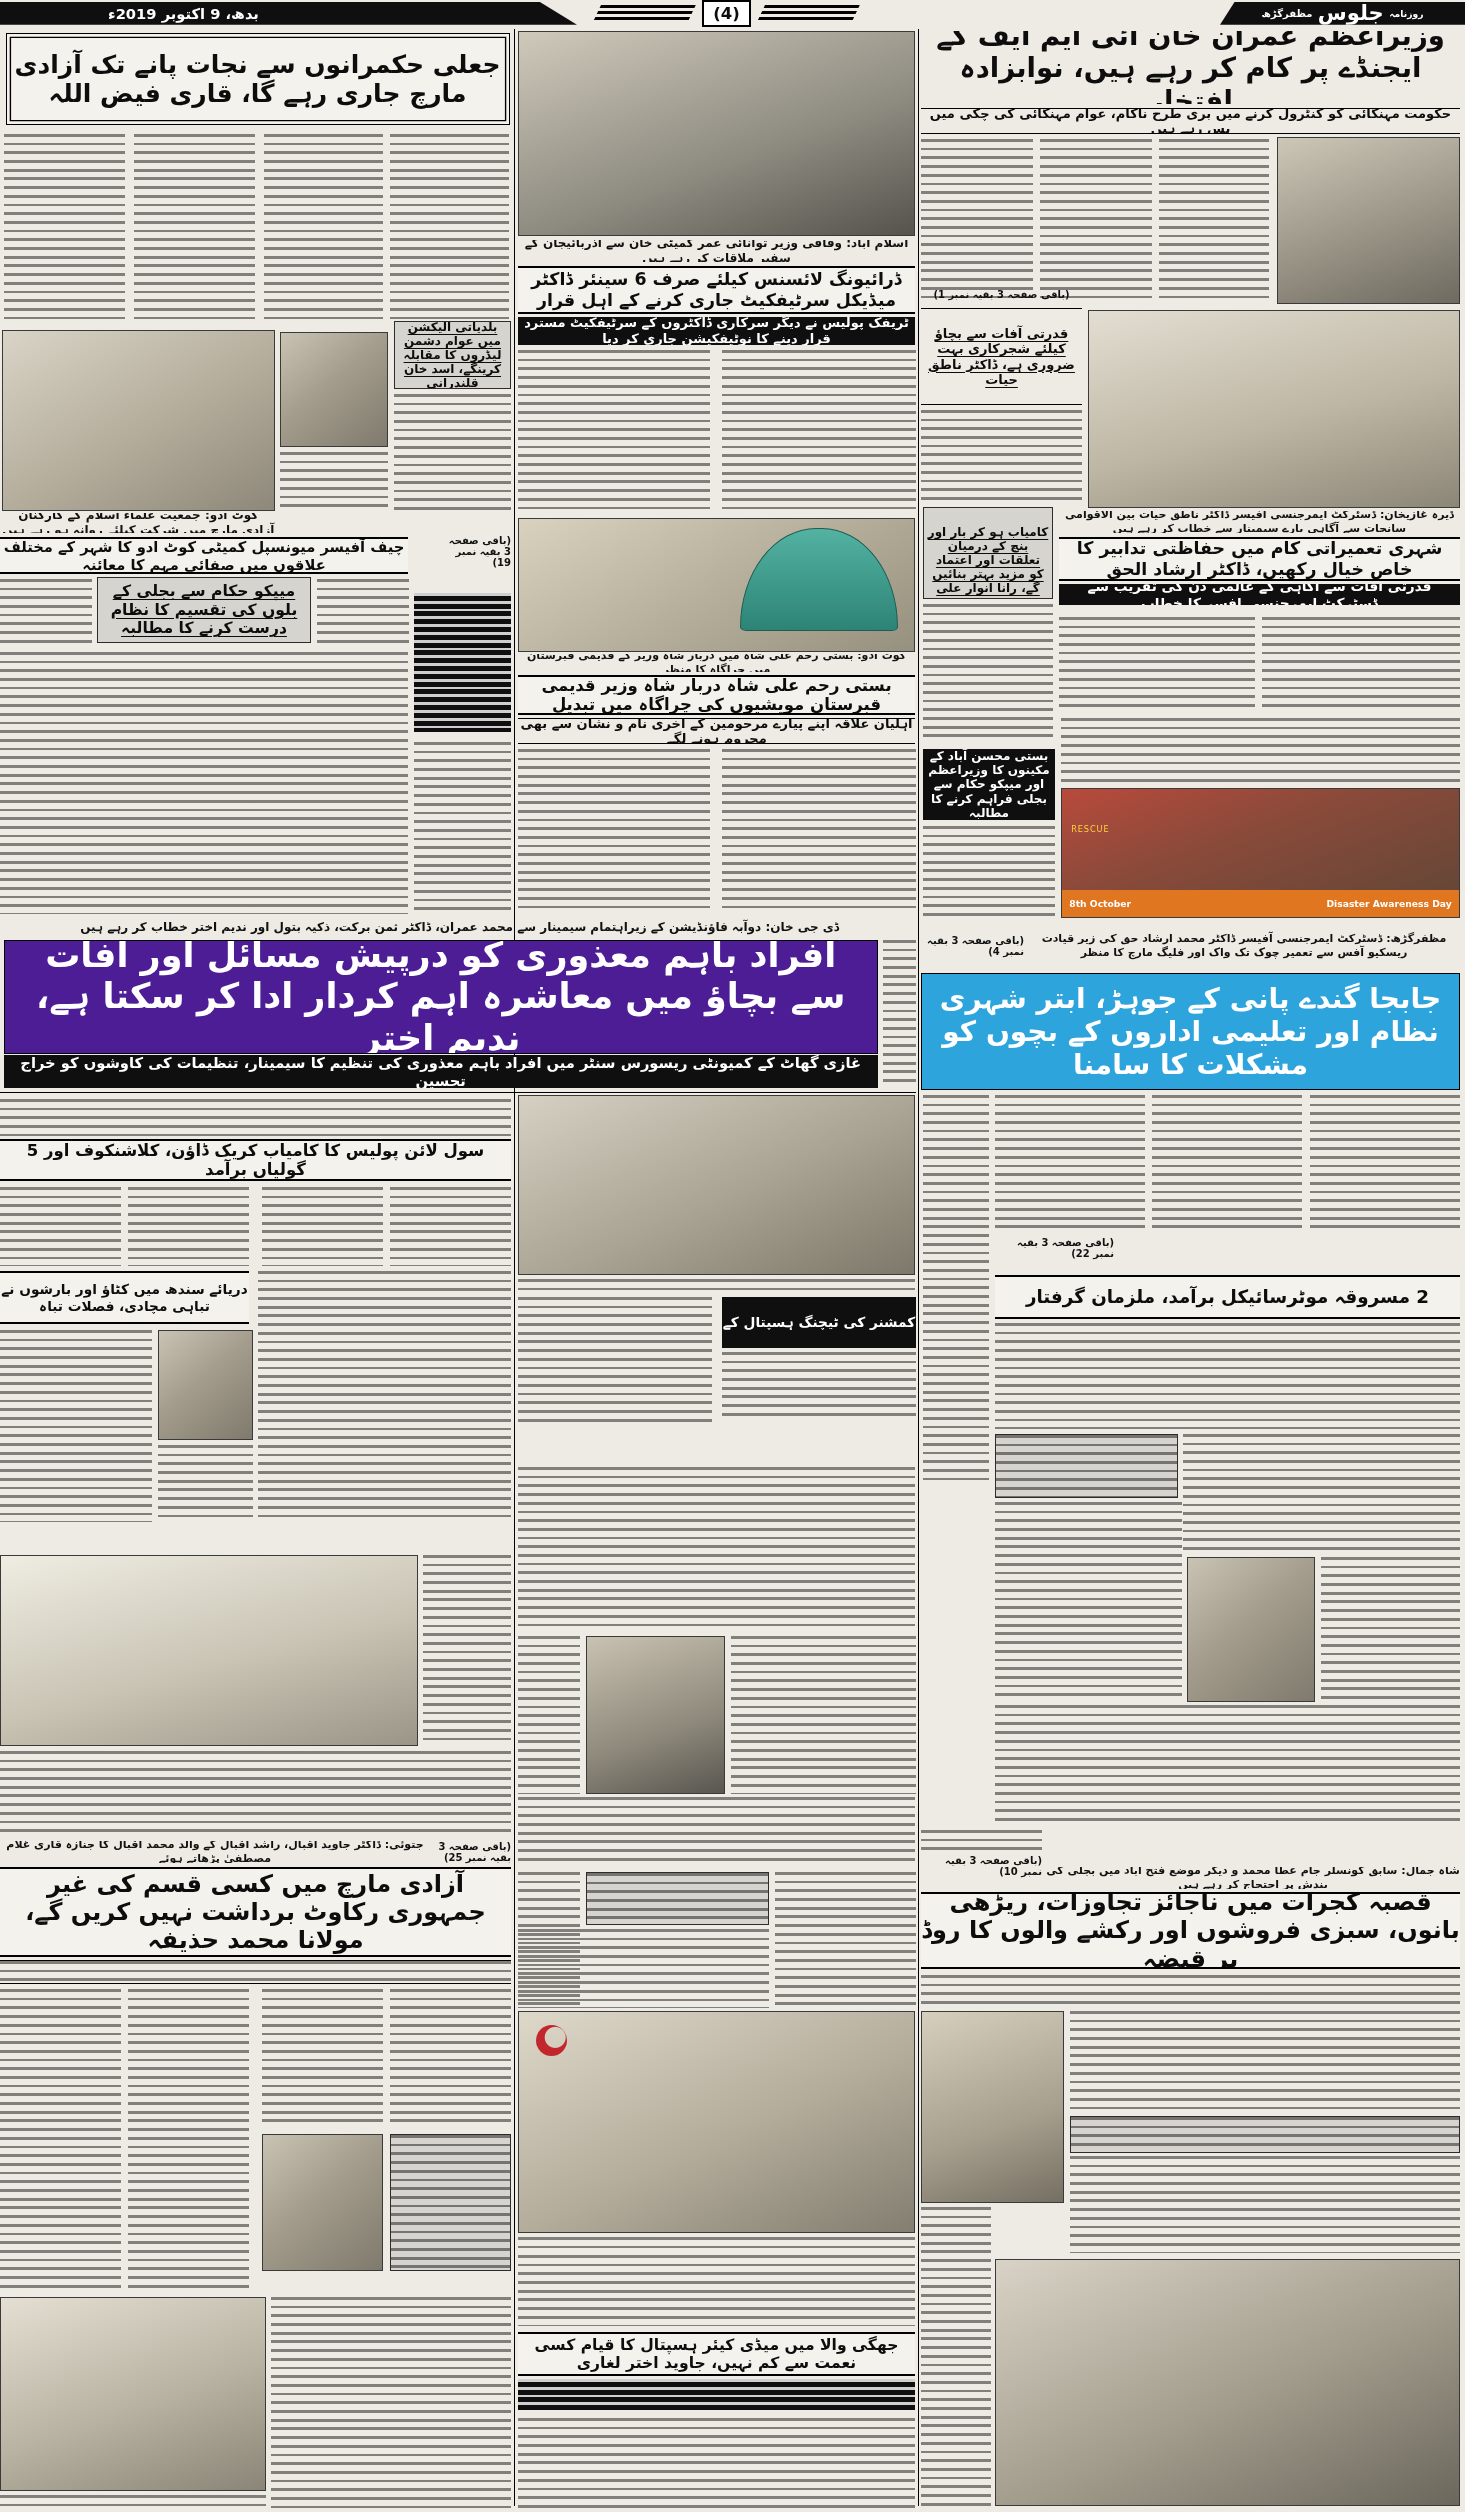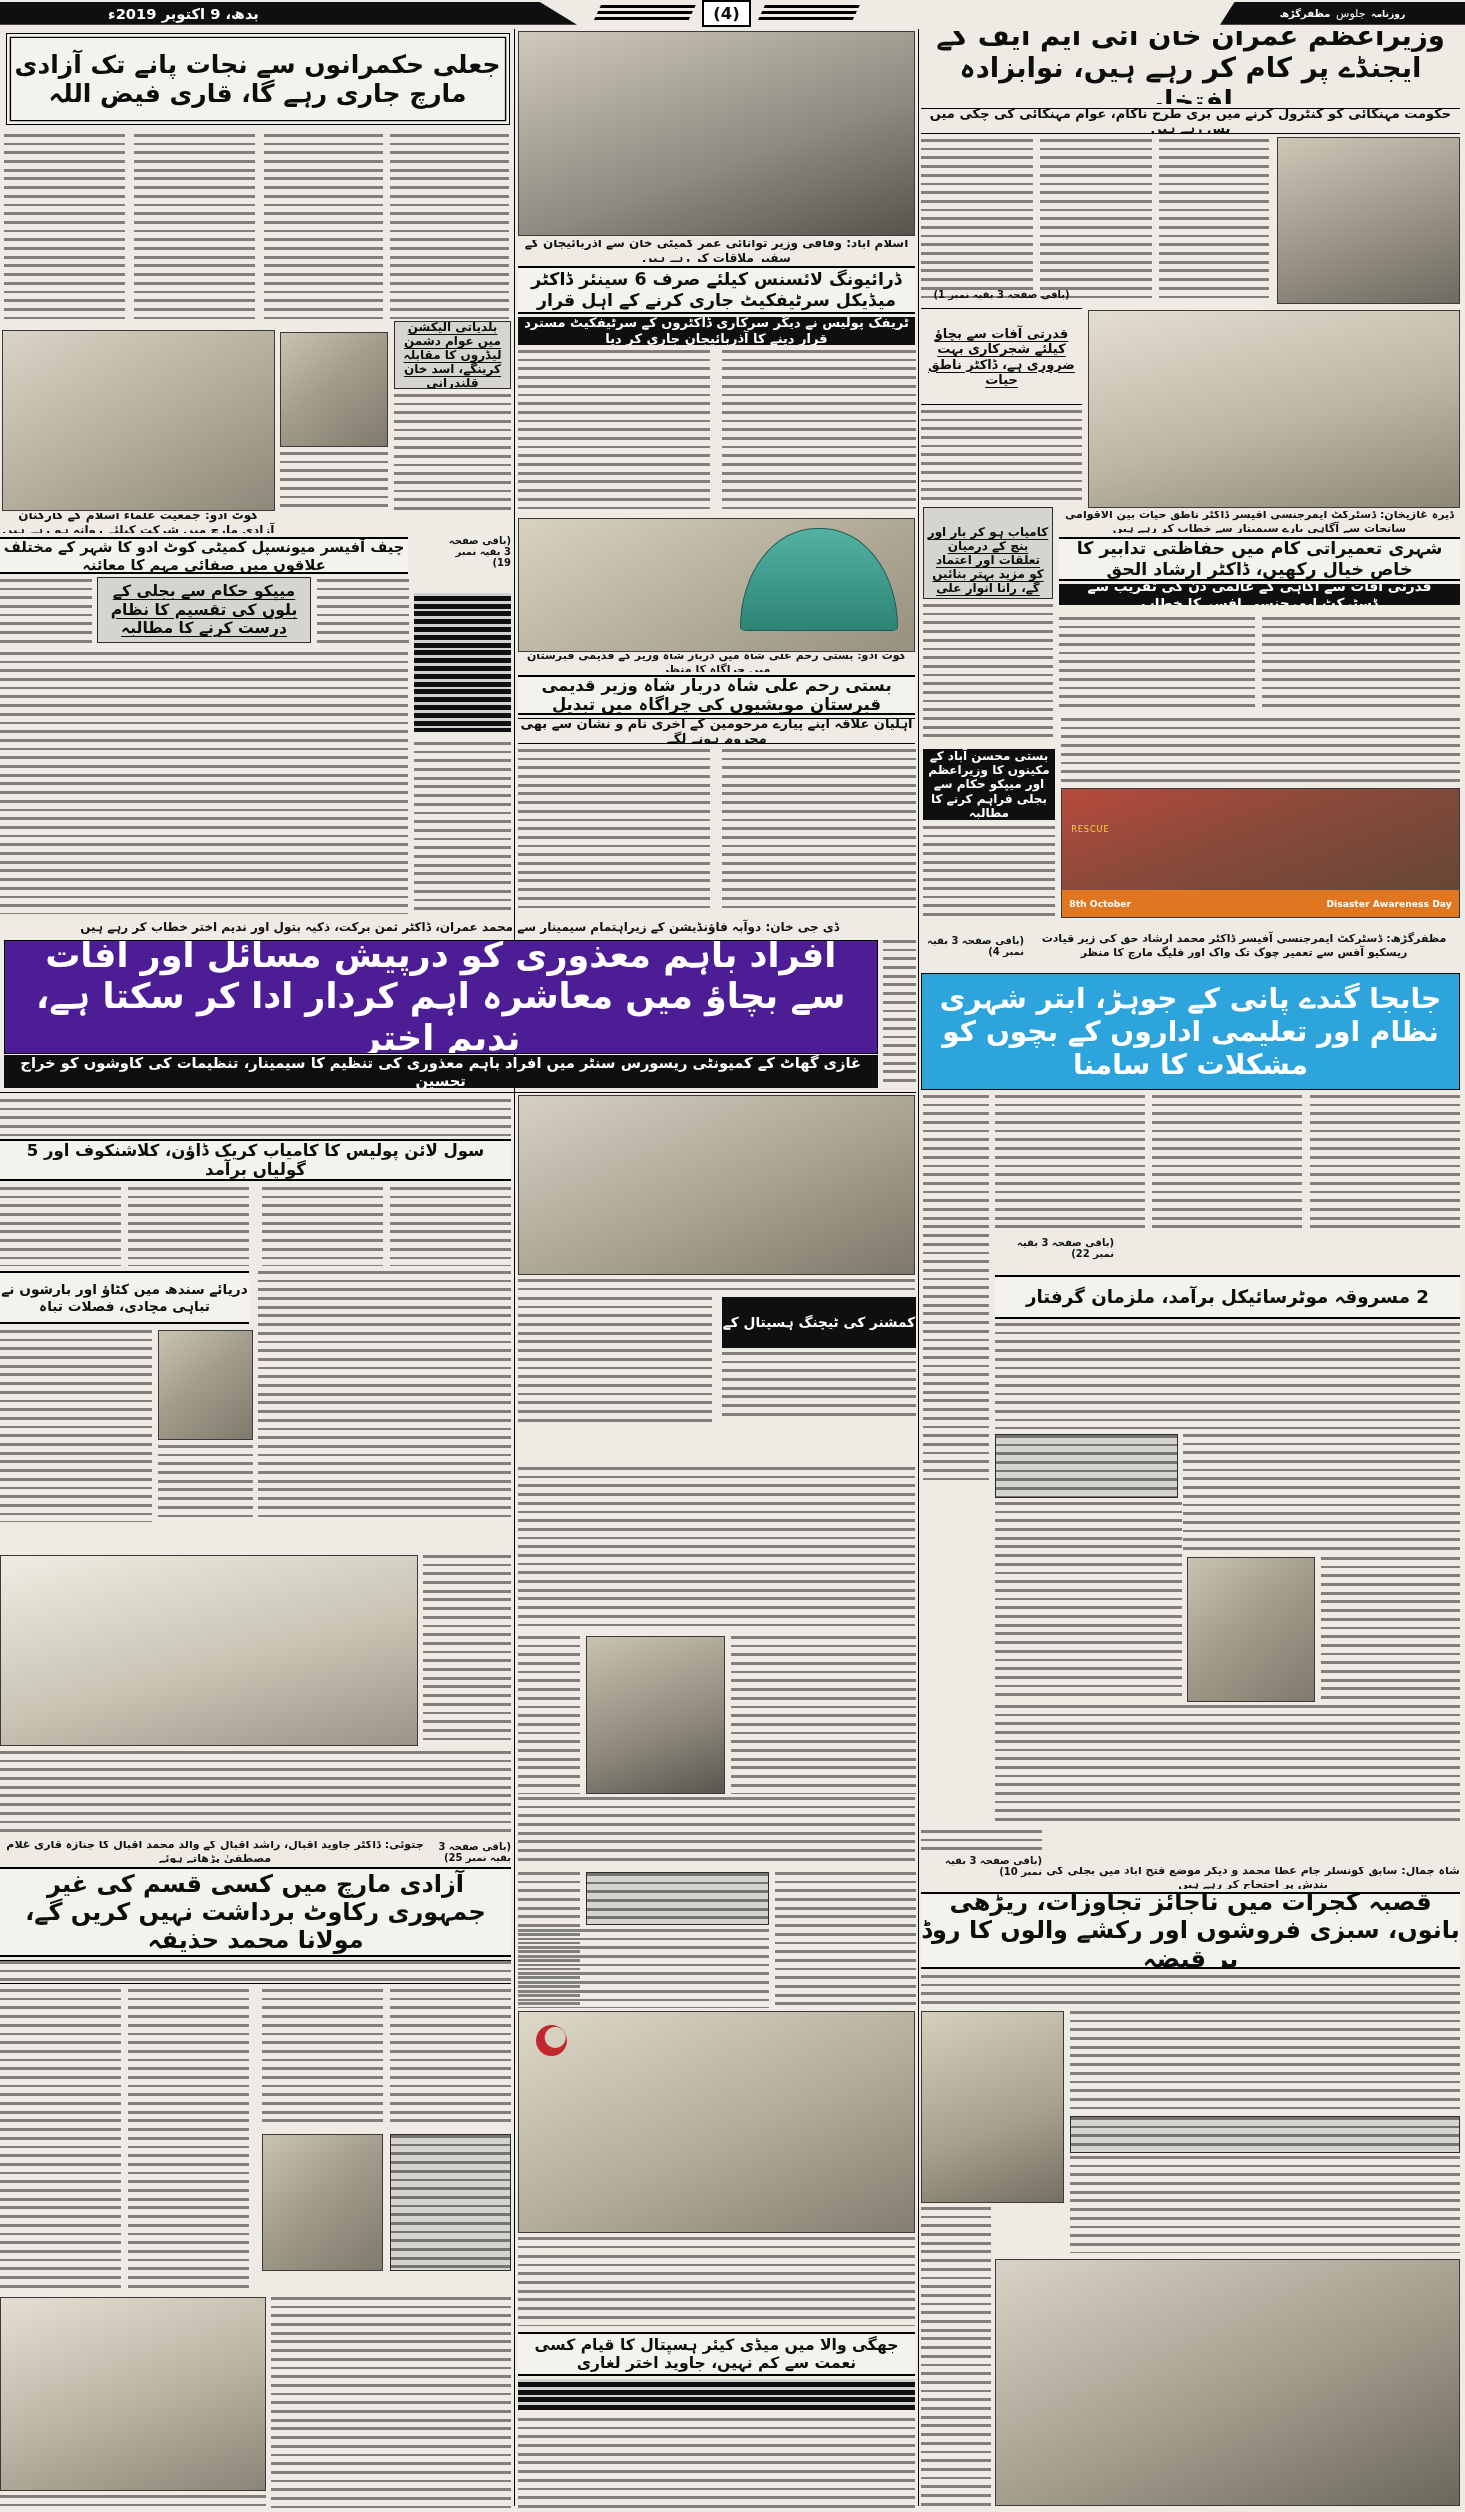--- a/index.html
+++ b/index.html
@@ -32,21 +32,21 @@
 
 <div id="paper">
 
   <div class="abs black" style="left:0;top:1.8px;width:577px;height:23px;clip-path:polygon(0 0,93.5% 0,100% 100%,0 100%);"></div>
   <div class="abs hl" style="left:37px;top:2.7px;width:293px;height:21px;font-size:14.7px;color:#fff;z-index:2;">بدھ، 9 اکتوبر 2019ء</div>
   <div class="abs stripes" style="left:593px;top:4.6px;width:103px;height:17.4px;"></div>
   <div class="abs hl" style="left:702px;top:0;width:49px;height:26.6px;background:#fff;border:2.3px solid #000;font-size:16.5px;">(4)</div>
   <div class="abs stripes" style="left:757px;top:4.6px;width:103px;height:17.4px;"></div>
   <div class="abs black" style="left:1220px;top:1.8px;width:245px;height:23px;clip-path:polygon(6% 0,100% 0,100% 100%,0 100%);display:flex;align-items:center;justify-content:center;gap:5.5px;direction:rtl;">
     <span style="font-size:9.2px;font-weight:bold;">روزنامہ</span>
-    <span style="font-size:11px;font-weight:normal;">جلوس</span>
+    <span style="font-size:21px;font-weight:bold;">جلوس</span>
     <span style="font-size:10px;font-weight:bold;">مظفرگڑھ</span>
   </div>
 
   <div class="abs vr" style="left:514px;top:29px;height:2477px;"></div>
   <div class="abs vr" style="left:918px;top:29px;height:2477px;"></div>
   <div class="abs hr" style="left:0;top:1092px;width:916px;"></div>
 
   <div class="abs hl frame" style="left:5.5px;top:33px;width:504px;height:92px;font-size:25px;">جعلی حکمرانوں سے نجات پانے تک آزادی مارچ جاری رہے گا، قاری فیض اللہ</div>
   <div class="abs skel" style="left:3.7px;top:134px;width:121px;height:189px;"></div>
   <div class="abs skel" style="left:134px;top:134px;width:121px;height:189px;"></div>
@@ -70,21 +70,21 @@
   <div class="abs skel" style="left:317px;top:579px;width:92px;height:64px;"></div>
   <div class="abs skel" style="left:0;top:652px;width:408px;height:262px;"></div>
 
   <div class="abs cont" style="left:441px;top:540px;width:70px;height:22px;">(باقی صفحہ 3 بقیہ نمبر 19)</div>
   <div class="abs black skelw" style="left:414px;top:593px;width:97px;height:139px;"></div>
   <div class="abs skel" style="left:414px;top:742px;width:97px;height:172px;"></div>
 
   <div class="abs ph" style="left:518px;top:31px;width:397px;height:205px;background:linear-gradient(160deg,#cfc9ba,#8d8a80 60%,#55534c);"></div>
   <div class="abs cap" style="left:518px;top:240px;width:397px;height:22px;">اسلام آباد: وفاقی وزیر توانائی عمر کمیٹی خان سے آذربائیجان کے سفیر ملاقات کر رہے ہیں</div>
   <div class="abs hl rule" style="left:518px;top:266px;width:397px;height:48px;font-size:17.4px;">ڈرائیونگ لائسنس کیلئے صرف 6 سینئر ڈاکٹر میڈیکل سرٹیفکیٹ جاری کرنے کے اہل قرار</div>
-  <div class="abs hl black" style="left:518px;top:317px;width:397px;height:27.5px;font-size:13px;">ٹریفک پولیس نے دیگر سرکاری ڈاکٹروں کے سرٹیفکیٹ مسترد قرار دینے کا آذربائیجان جاری کر دیا</div>
+  <div class="abs hl black" style="left:518px;top:317px;width:397px;height:27.5px;font-size:13px;">ٹریفک پولیس نے دیگر سرکاری ڈاکٹروں کے سرٹیفکیٹ مسترد قرار دینے کا نوٹیفکیشن جاری کر دیا</div>
   <div class="abs skel" style="left:518px;top:350px;width:192px;height:165px;"></div>
   <div class="abs skel" style="left:722px;top:350px;width:194px;height:165px;"></div>
 
   <div class="abs ph" style="left:518px;top:518px;width:397px;height:134px;background:linear-gradient(150deg,#d8d2bf,#b7b09c 50%,#96907e);">
     <div class="dome" style="right:16.5px;top:9.2px;width:156px;height:101px;"></div>
   </div>
   <div class="abs cap" style="left:518px;top:654px;width:397px;height:18.3px;font-size:11px;">کوٹ ادو: بستی رحم علی شاہ میں دربار شاہ وزیر کے قدیمی قبرستان میں چراگاہ کا منظر</div>
   <div class="abs hl rule" style="left:518px;top:675px;width:397px;height:40px;font-size:16.5px;">بستی رحم علی شاہ دربار شاہ وزیر قدیمی قبرستان مویشیوں کی چراگاہ میں تبدیل</div>
   <div class="abs hl thinrule" style="left:518px;top:718px;width:397px;height:26px;font-size:13px;">اہلیان علاقہ اپنے پیارے مرحومین کے آخری نام و نشان سے بھی محروم ہونے لگے</div>
   <div class="abs skel" style="left:518px;top:749px;width:192px;height:165px;"></div>

